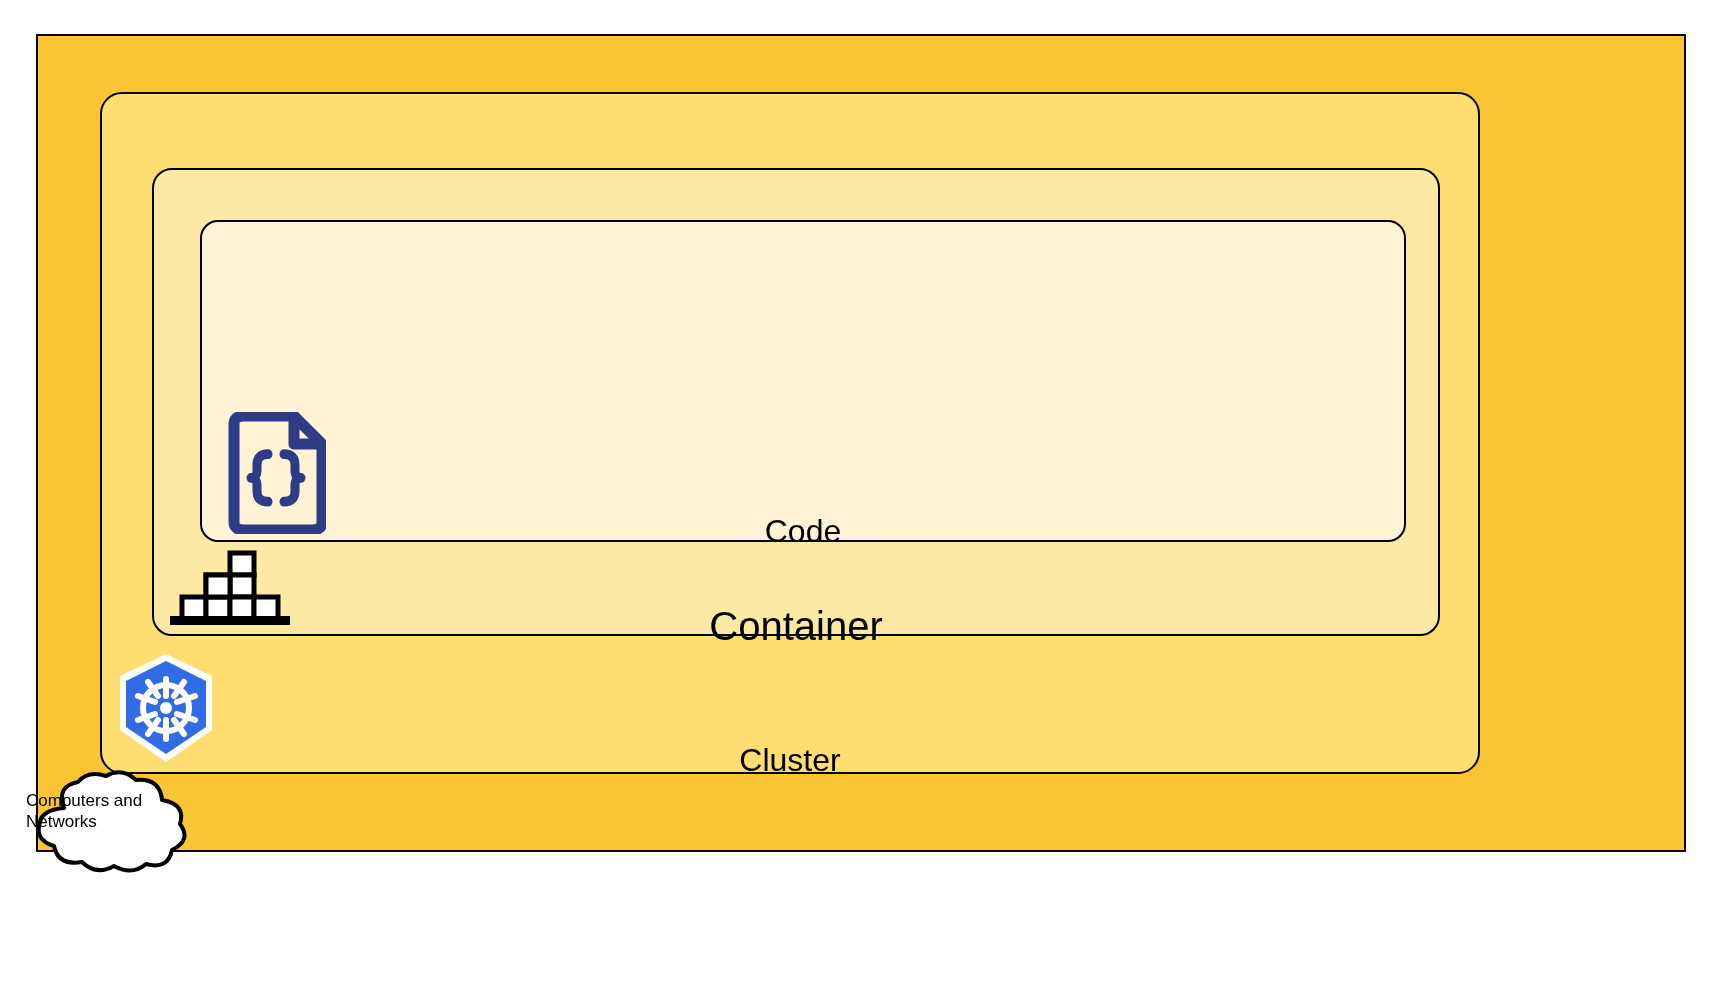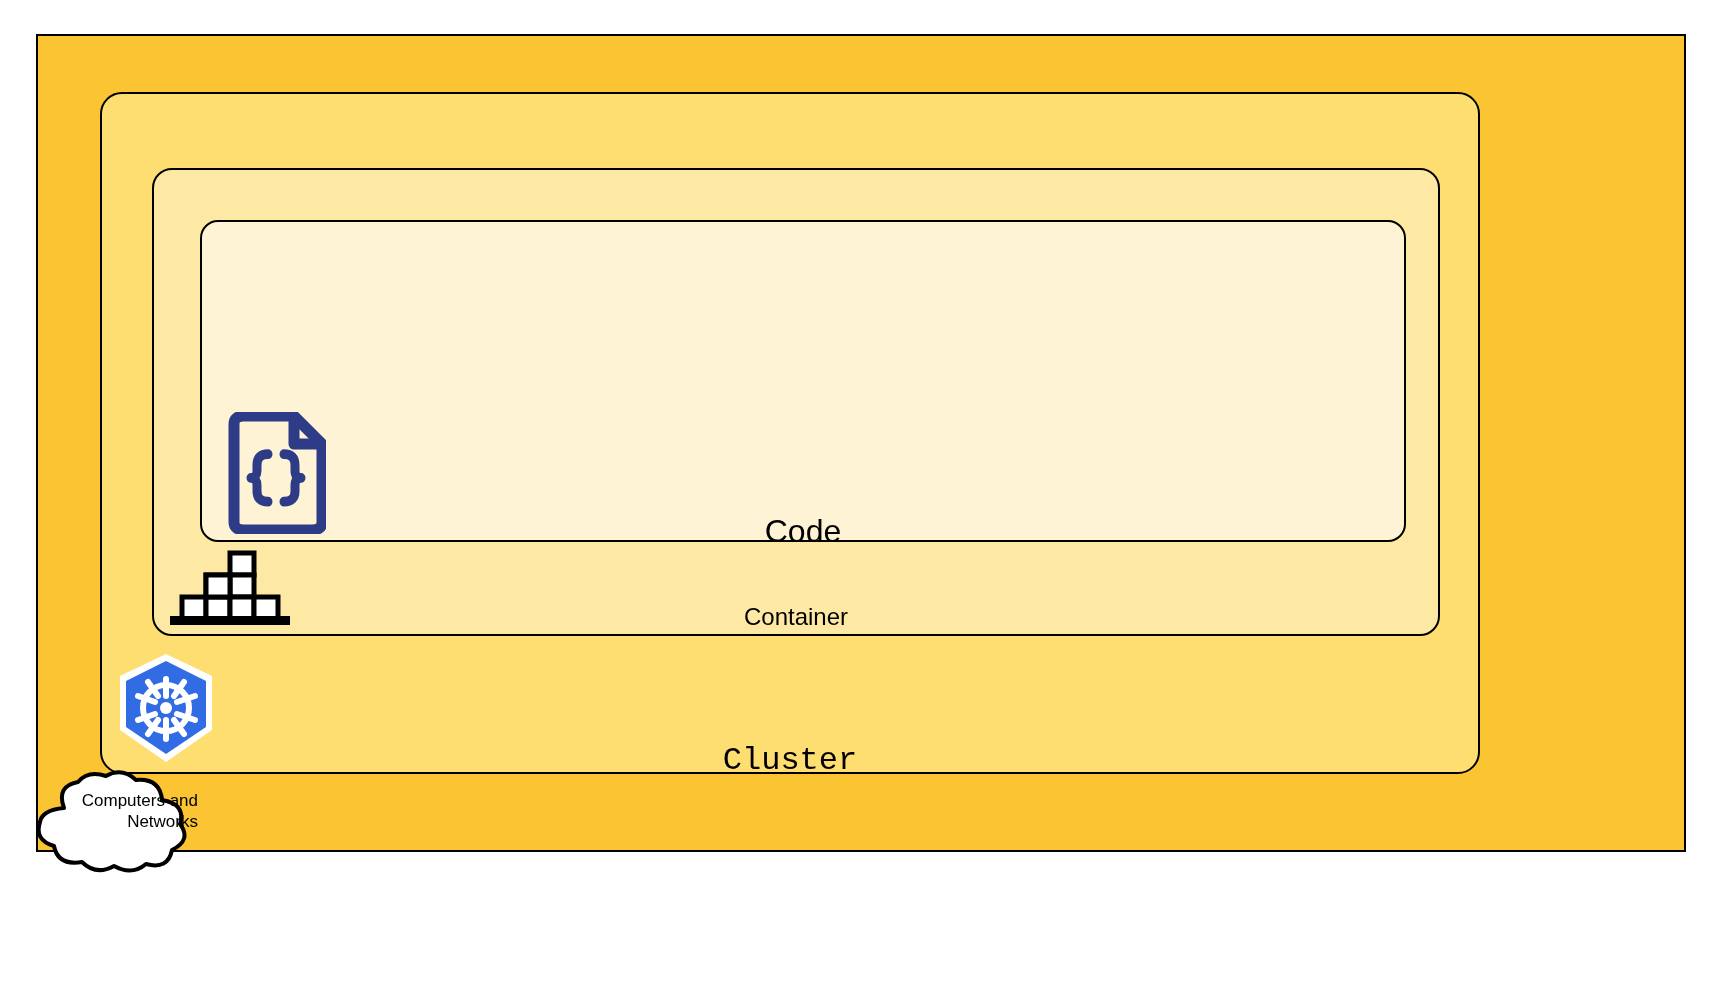--- a/index.html
+++ b/index.html
@@ -88,28 +88,27 @@
   .label-code {
     left: 200px;
     top: 493px;
     width: 1206px;
     font-size: 32px;
   }
   .label-container {
     left: 152px;
     top: 583px;
     width: 1288px;
-    font-size: 24px;
+    font-size: 40px;
   }
   .label-cluster {
     left: 100px;
     top: 722px;
     width: 1380px;
     font-size: 32px;
-    font-family: Liberation Mono, monospace;
   }
   .label-datacenter {
     left: 36px;
     top: 786px;
     width: 1650px;
     font-size: 30px;
   }
 
   
   .icon-code-doc {
@@ -140,21 +139,21 @@
     left: 26px;
     top: 770px;
     width: 172px;
     height: 104px;
   }
   .cloud-text {
     position: absolute;
     left: 26px;
     top: 790px;
     width: 172px;
-    text-align: right;
+    text-align: left;
     font-family: "Liberation Sans", sans-serif;
     font-size: 17px;
     line-height: 1.25;
     color: #000000;
     white-space: pre-line;
     user-select: none;
     pointer-events: none;
   }
 </style>
 </head>

